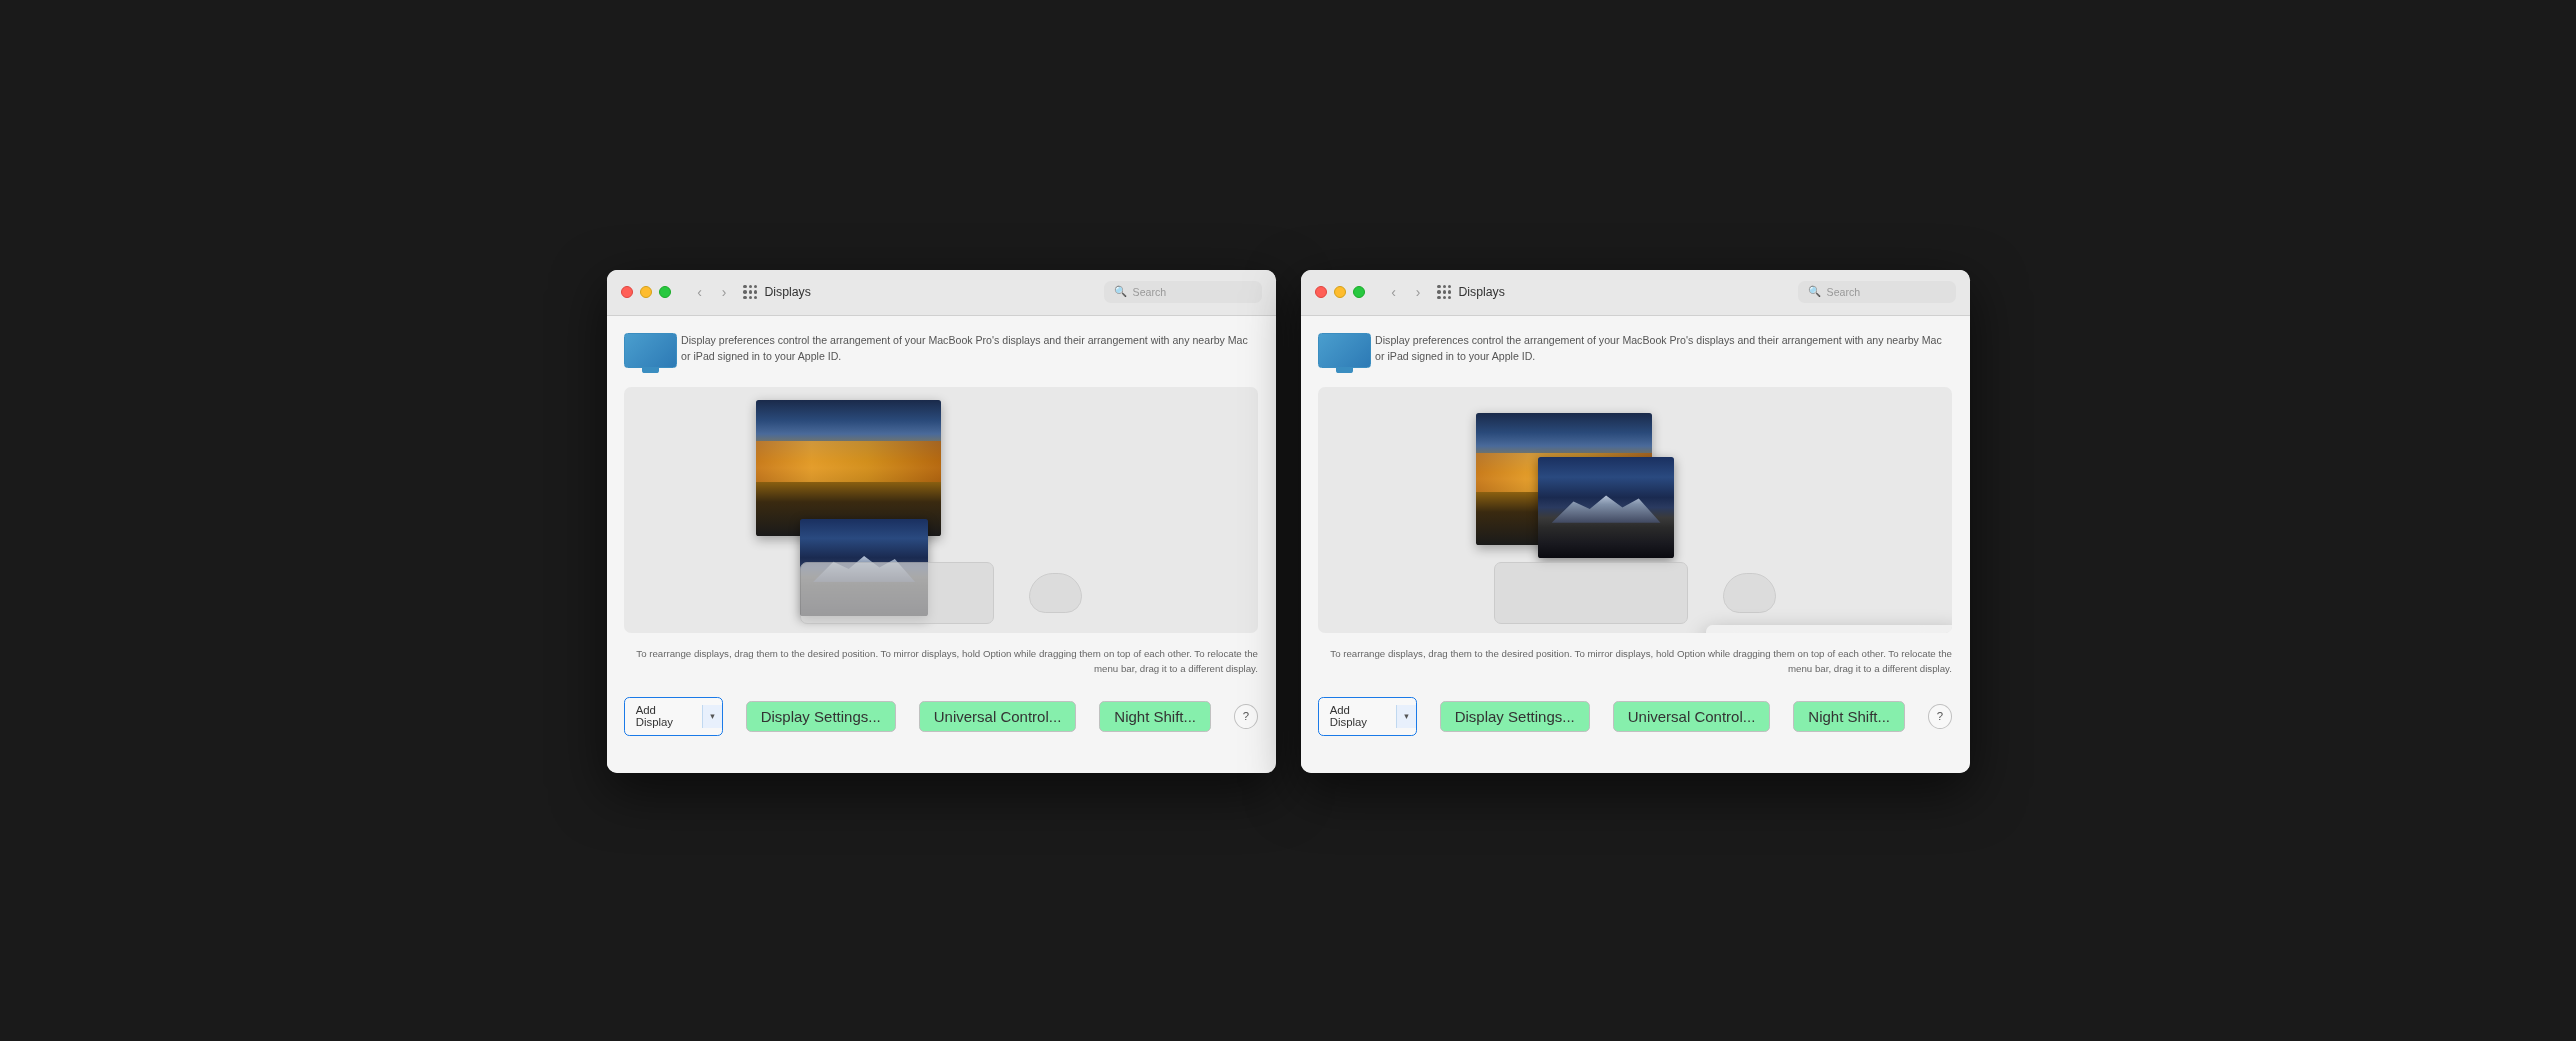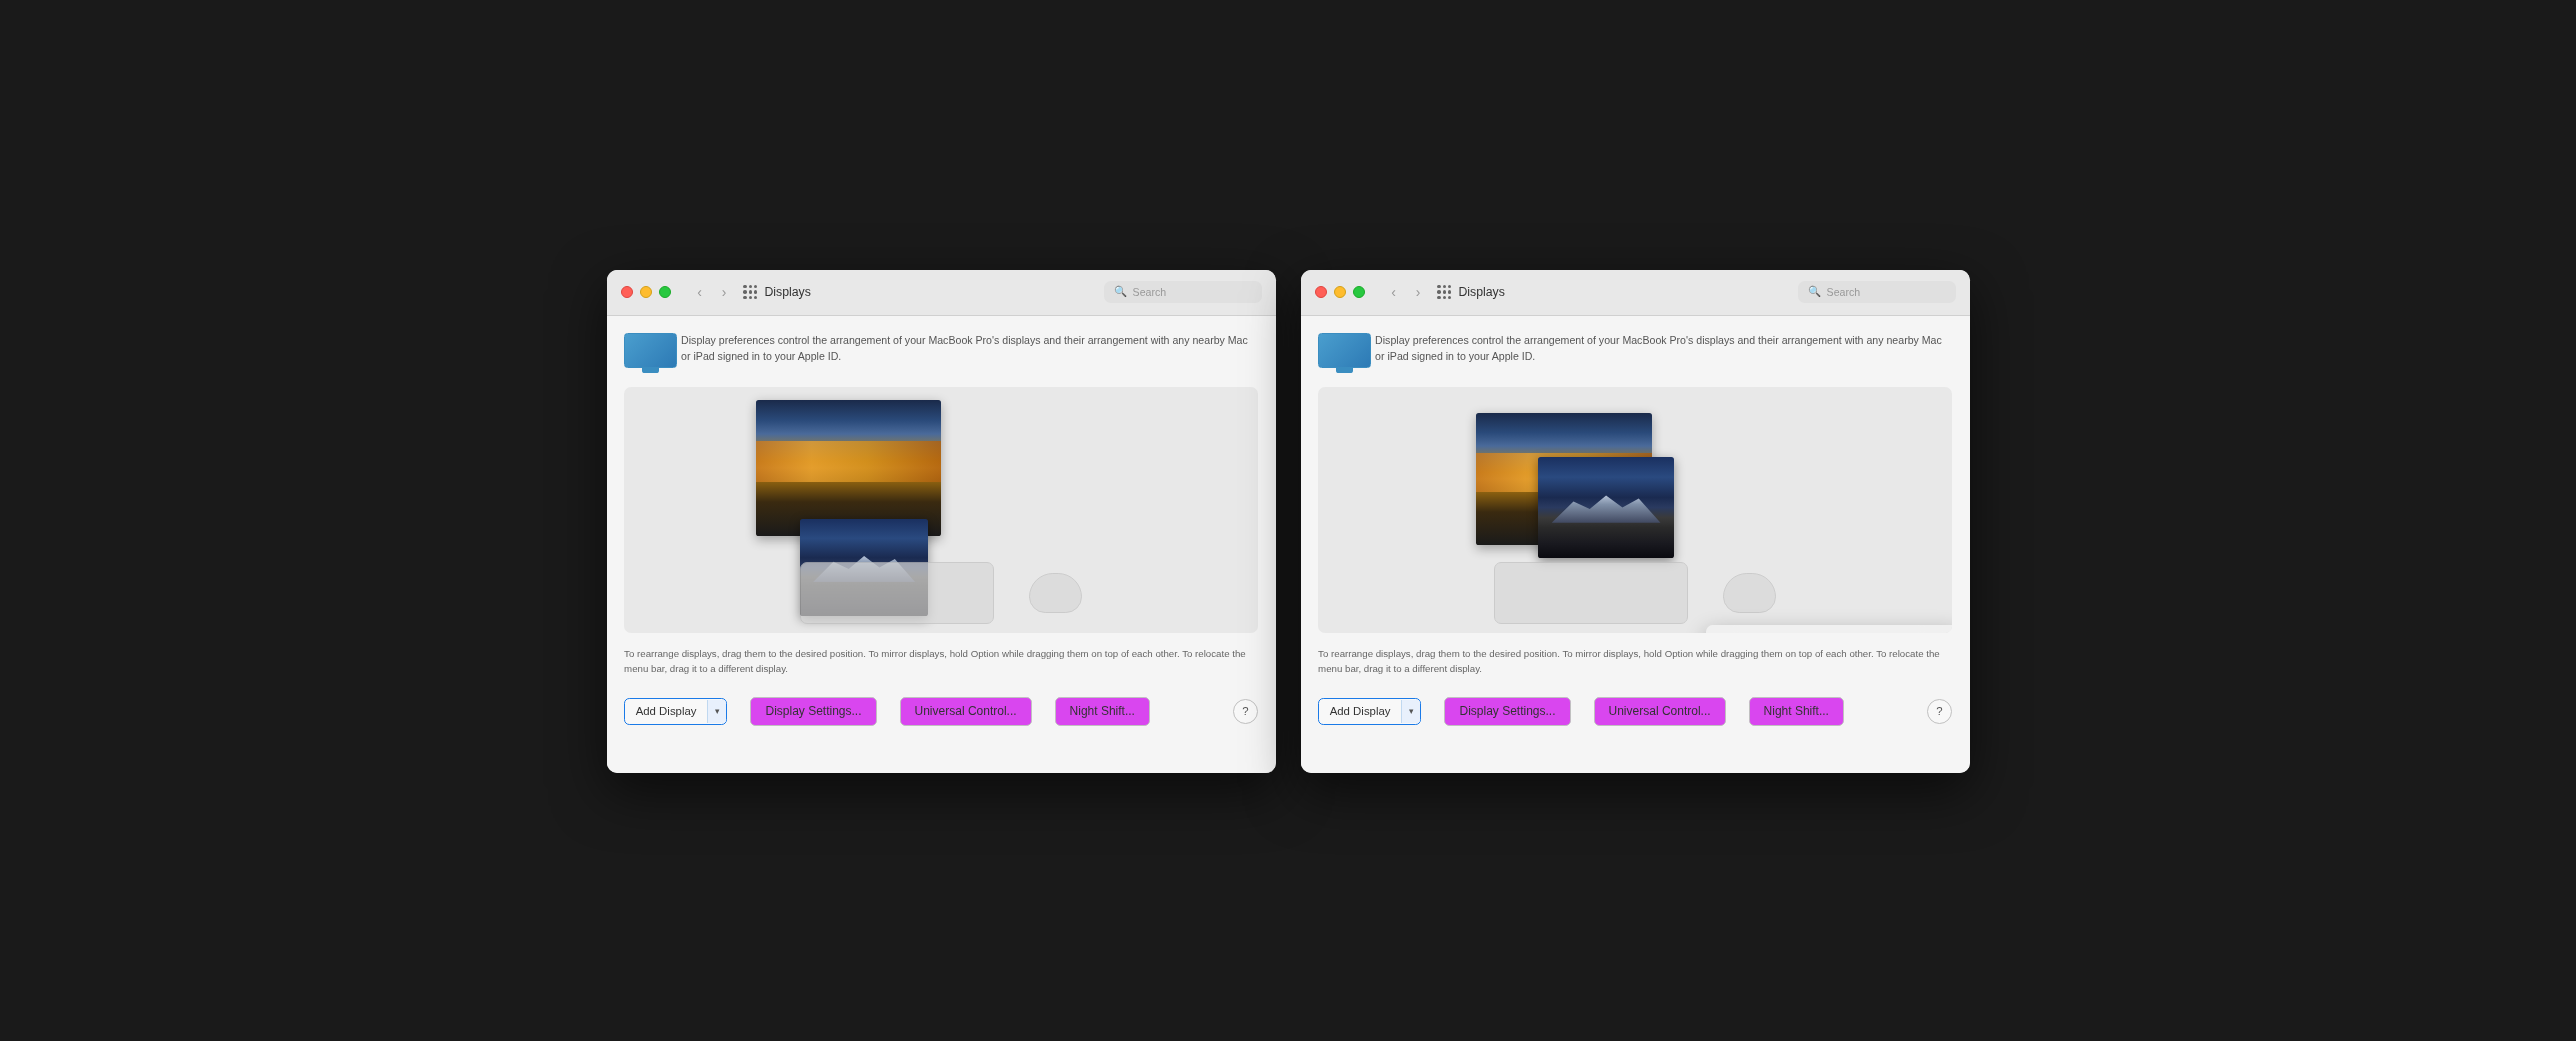--- a/index.html
+++ b/index.html
@@ -300,39 +300,39 @@
       left: 50%;
       transform: translateX(-50%);
       border: 2.6px solid transparent;
       border-top-color: rgba(80,80,80,0.9);
     }
 
     
     .description-text {
       font-size: 9.7px;
       color: #666;
-      text-align: left;
+      text-align: right;
       margin-bottom: 14px;
       line-height: 1.5;
     }
 
     
     .bottom-toolbar {
       display: flex;
       align-items: center;
       gap: 23px;
       padding-top: 7px;
     }
 
     .btn {
-      background: #d946ef;
+      background: #86efac;
       border: 0.9px solid #c0c0c0;
       border-radius: 5.3px;
       padding: 6.2px 14px;
-      font-size: 12px;
+      font-size: 15px;
       color: #333;
       cursor: pointer;
       white-space: nowrap;
     }
 
     .btn-add-display {
       background: #f8f8f8;
       border: 1.3px solid #1a7ae8;
       border-radius: 5.3px;
       display: flex;

